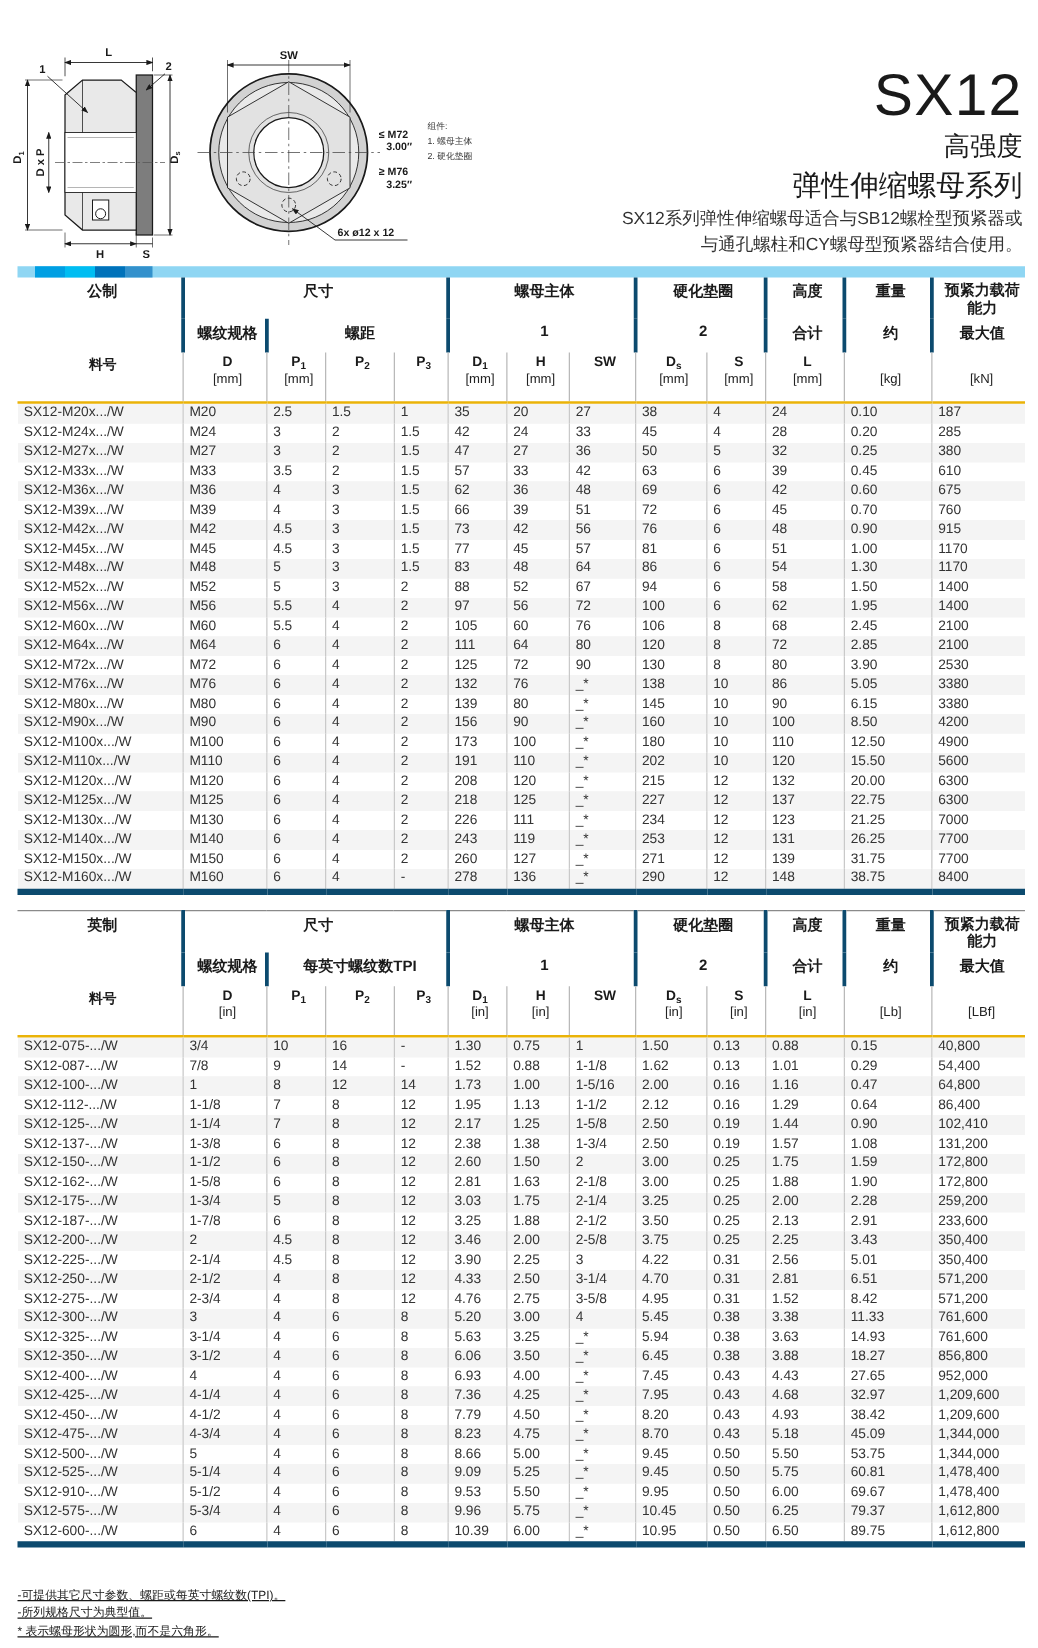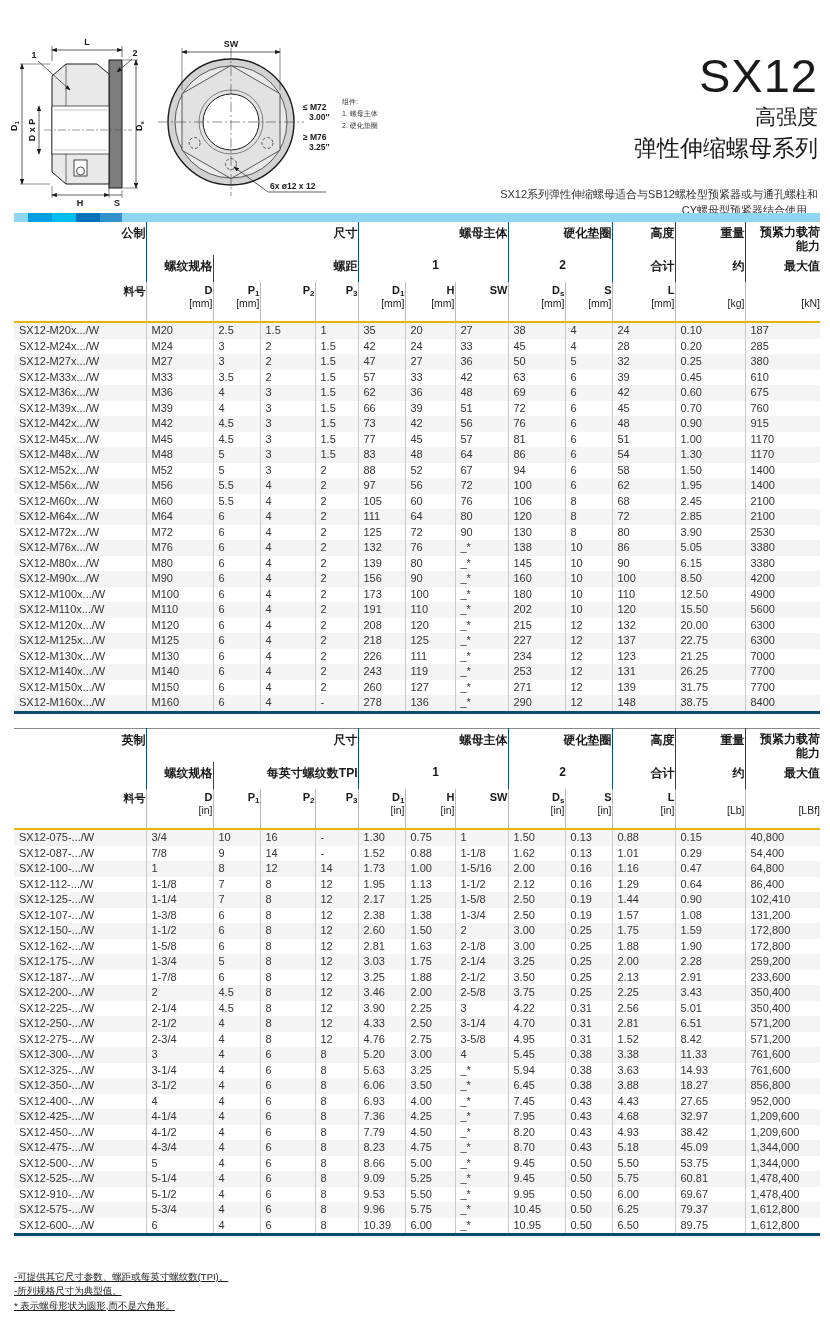--- a/index.html
+++ b/index.html
@@ -4,21 +4,21 @@
 <style>
   html,body{margin:0;padding:0;background:#fff;}
   .page{position:relative;width:830px;height:1318px;background:#ffffff;
         font-family:"Liberation Sans",sans-serif;color:#1a1a1a;overflow:hidden;}
 
   
   .title-block{position:absolute;top:52px;right:12px;text-align:right;}
   .title-main{font-size:47px;line-height:1.02;font-weight:400;letter-spacing:1px;}
   .title-sub{font-size:21px;margin-top:3px;}
   .title-sub2{font-size:23px;margin-top:2px;}
-  .title-desc{font-size:11px;color:#333;margin-top:22px;width:330px;line-height:1.5;margin-left:auto;text-align:right;}
+  .title-desc{font-size:14px;color:#333;margin-top:0;width:330px;line-height:1.5;margin-left:auto;text-align:right;}
 
   
   .drawing{position:absolute;left:6px;top:34px;}
   svg text{font-family:"Liberation Sans",sans-serif;}
   .dimtxt{font-size:9px;font-weight:bold;fill:#1a1a1a;}
   .dimtxt-sm{font-size:8.5px;font-weight:bold;fill:#1a1a1a;}
   .svgsub{font-size:6px;}
   .legend{position:absolute;left:342px;top:96px;font-size:7px;line-height:1.7;color:#333;}
 
   
@@ -28,37 +28,37 @@
   .seg2{left:38px;width:24px;background:#00bdf2;}
   .seg3{left:62px;width:24px;background:#0072ba;}
   .seg4{left:86px;width:22px;background:#3391cc;}
 
   
   .tblwrap{position:absolute;left:14px;width:806px;}
   .tblwrap.metric{top:222px;}
   .tblwrap.imperial{top:728px;}
   table{border-collapse:collapse;table-layout:fixed;width:806px;}
   .imperial table{border-top:1px solid #8a8a8a;}
-  thead th{text-align:right;vertical-align:top;font-weight:bold;padding:3px 0 0 5px;white-space:nowrap;}
+  thead th{text-align:center;vertical-align:top;font-weight:bold;padding:3px 0 0 5px;white-space:nowrap;}
   tr.g1 th{font-size:12px;height:30px;}
   tr.g2 th{font-size:12px;height:24px;}
   tr.cols th{height:37px;font-size:11px;padding-top:2px;border-bottom:2px solid #eab308;}
   tr.cols th + th{border-left:1px solid #b9b9b9;}
-  .gb{border-left:1px solid #0c4a6e;}
+  .gb{border-left:3px solid #0c4a6e;}
   .ctr{text-align:center;}
   .preload{white-space:normal !important;line-height:1.2;}
   .cl{font-weight:bold;}
   .cl:empty::before{content:"\00a0";}
   .csub{font-size:8px;font-weight:bold;position:relative;top:2px;}
   .cunit{font-weight:normal;font-size:10.5px;color:#222;margin-top:1px;}
   tbody td{font-size:11px;line-height:15.5px;height:15.5px;padding:0 0 0 5px;color:#333;
            white-space:nowrap;overflow:hidden;}
   tbody td + td{border-left:1px solid #c9c9c9;}
   tbody tr:nth-child(odd){background:#f4f4f4;}
-  tbody tr:last-child td{border-bottom:3px solid #0c4a6e;}
+  tbody tr:last-child td{border-bottom:5px solid #0c4a6e;}
 
   
   .footnotes{position:absolute;left:14px;top:1270px;font-size:9.5px;line-height:1.5;color:#1a1a1a;text-decoration:underline;}
 </style>
 </head>
 <body>
 
 <div class="page">
 
   <svg class="drawing" width="335" height="175" viewBox="0 0 335 175">
@@ -722,21 +722,21 @@
             <td>2.17</td>
             <td>1.25</td>
             <td>1-5/8</td>
             <td>2.50</td>
             <td>0.19</td>
             <td>1.44</td>
             <td>0.90</td>
             <td>102,410</td>
           </tr>
           <tr>
-            <td>SX12-107-.../W</td>
+            <td>SX12-137-.../W</td>
             <td>1-3/8</td>
             <td>6</td>
             <td>8</td>
             <td>12</td>
             <td>2.38</td>
             <td>1.38</td>
             <td>1-3/4</td>
             <td>2.50</td>
             <td>0.19</td>
             <td>1.57</td>

